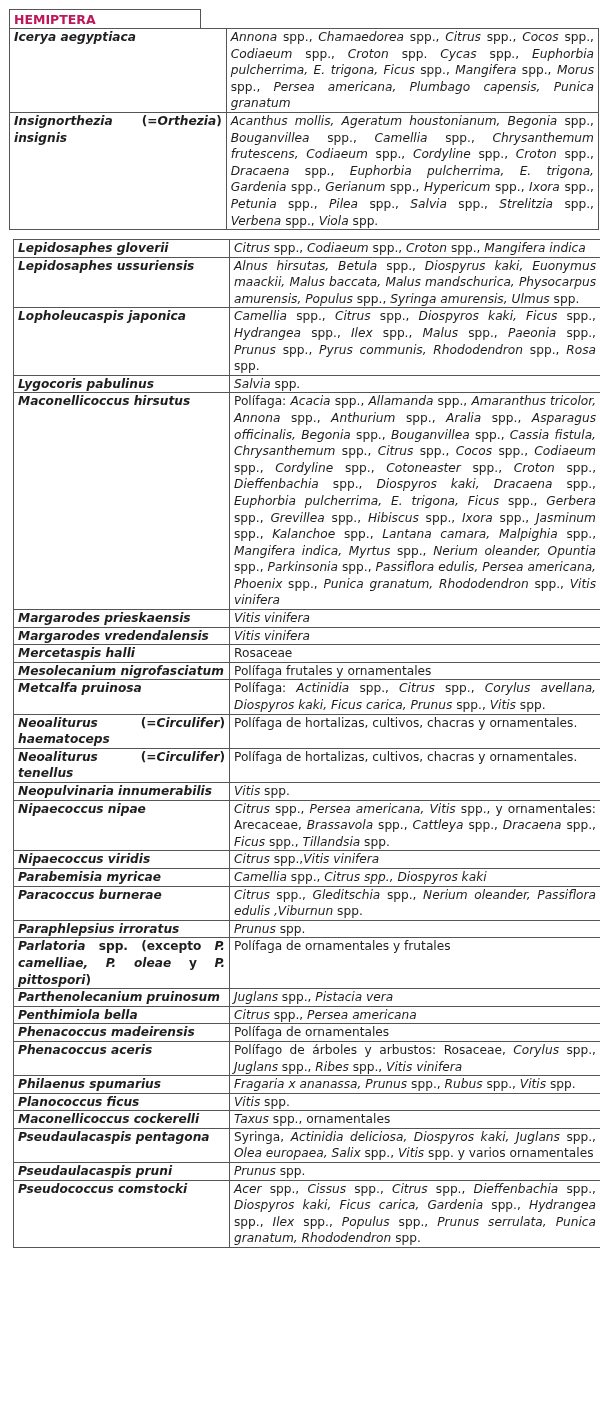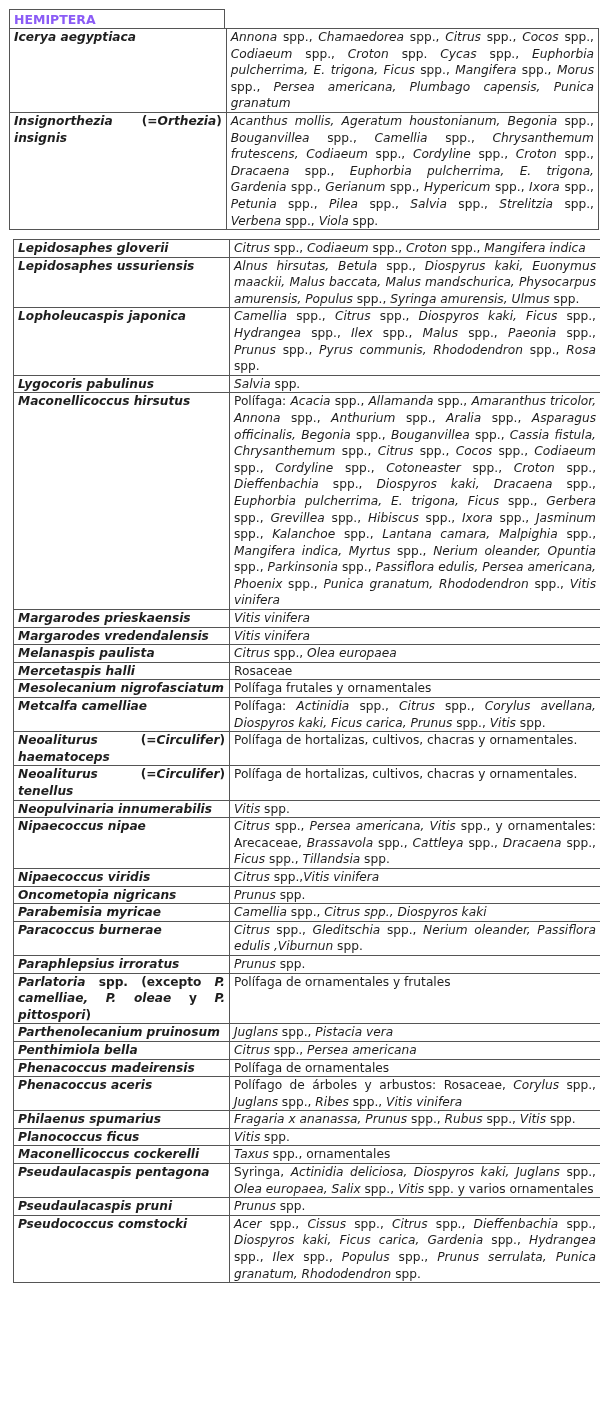--- a/index.html
+++ b/index.html
@@ -1,21 +1,21 @@
 <!DOCTYPE html>
 <html><head>
 <meta charset="utf-8">
 <style>
   html, body { margin: 0; padding: 0; background: #ffffff; }
   body { width: 600px; height: 1401px; position: relative; overflow: hidden;
          font-family: "DejaVu Sans", sans-serif; color: #1e1e1e; }
   .page { position: absolute; left: 0; top: 0; width: 600px; height: 1401px; }
-  .hdr { position: absolute; left: 9px; top: 9px; width: 216px; height: 19px;
+  .hdr { position: absolute; left: 9px; top: 9px; width: 192px; height: 19px;
          border: 1.5px solid #555; border-bottom: none; box-sizing: border-box;
-         font-weight: bold; font-size: 12.5px; line-height: 19px; padding-left: 4px; color: #8b5cf6; }
+         font-weight: bold; font-size: 12.5px; line-height: 19px; padding-left: 4px; color: #be185d; }
   table.t { position: absolute; border-collapse: collapse; table-layout: fixed; }
   table.t td { border: 1.5px solid #555; vertical-align: top; font-size: 12.2px; line-height: 16.6px;
                padding: 0 4px 0 4px; text-align: justify; text-align-last: left; }
   table.t td.c1 { width: 207px; font-weight: bold; }
   table.t td.c2 { width: 362px; margin-top: 14px; }
   .i { font-style: italic; }
   .row { }
 </style>
 </head>
 <body>
@@ -60,33 +60,29 @@
   </tr>
         <tr class="row">
     <td class="c1"><span class="i">Margarodes prieskaensis</span></td>
     <td class="c2"><span class="i">Vitis vinifera</span></td>
   </tr>
         <tr class="row">
     <td class="c1"><span class="i">Margarodes vredendalensis</span></td>
     <td class="c2"><span class="i">Vitis vinifera</span></td>
   </tr>
         <tr class="row">
-    <td class="c1"><span class="i">Melanaspis paulista</span></td>
-    <td class="c2"><span class="i">Citrus</span><span> spp., </span><span class="i">Olea europaea</span></td>
-  </tr>
-        <tr class="row">
     <td class="c1"><span class="i">Mercetaspis halli</span></td>
     <td class="c2"><span>Rosaceae</span></td>
   </tr>
         <tr class="row">
     <td class="c1"><span class="i">Mesolecanium nigrofasciatum</span></td>
     <td class="c2"><span>Polífaga frutales y ornamentales</span></td>
   </tr>
         <tr class="row">
-    <td class="c1"><span class="i">Metcalfa camelliae</span></td>
+    <td class="c1"><span class="i">Metcalfa pruinosa</span></td>
     <td class="c2"><span>Polífaga: </span><span class="i">Actinidia</span><span> spp., </span><span class="i">Citrus</span><span> spp., </span><span class="i">Corylus avellana, Diospyros kaki, Ficus carica, Prunus</span><span> spp., </span><span class="i">Vitis</span><span> spp.</span></td>
   </tr>
         <tr class="row">
     <td class="c1"><span class="i">Neoaliturus</span><span>      (=</span><span class="i">Circulifer</span><span>) </span><span class="i">haematoceps</span></td>
     <td class="c2"><span>Polífaga de hortalizas, cultivos, chacras y ornamentales.</span></td>
   </tr>
         <tr class="row">
     <td class="c1"><span class="i">Neoaliturus</span><span>      (=</span><span class="i">Circulifer</span><span>) </span><span class="i">tenellus</span></td>
     <td class="c2"><span>Polífaga de hortalizas, cultivos, chacras y ornamentales.</span></td>
   </tr>
@@ -94,24 +90,20 @@
     <td class="c1"><span class="i">Neopulvinaria innumerabilis</span></td>
     <td class="c2"><span class="i">Vitis</span><span> spp.</span></td>
   </tr>
         <tr class="row">
     <td class="c1"><span class="i">Nipaecoccus nipae</span></td>
     <td class="c2"><span class="i">Citrus</span><span> spp., </span><span class="i">Persea americana, Vitis</span><span> spp., y ornamentales: Arecaceae, </span><span class="i">Brassavola</span><span> spp., </span><span class="i">Cattleya</span><span> spp., </span><span class="i">Dracaena</span><span> spp., </span><span class="i">Ficus</span><span> spp., </span><span class="i">Tillandsia</span><span> spp.</span></td>
   </tr>
         <tr class="row">
     <td class="c1"><span class="i">Nipaecoccus viridis</span></td>
     <td class="c2"><span class="i">Citrus</span><span> spp.,</span><span class="i">Vitis vinifera</span></td>
-  </tr>
-        <tr class="row">
-    <td class="c1"><span class="i">Oncometopia nigricans</span></td>
-    <td class="c2"><span class="i">Prunus</span><span> spp.</span></td>
   </tr>
         <tr class="row">
     <td class="c1"><span class="i">Parabemisia myricae</span></td>
     <td class="c2"><span class="i">Camellia</span><span> spp., </span><span class="i">Citrus spp., Diospyros kaki</span></td>
   </tr>
         <tr class="row">
     <td class="c1"><span class="i">Paracoccus burnerae</span></td>
     <td class="c2"><span class="i">Citrus</span><span> spp., </span><span class="i">Gleditschia</span><span> spp., </span><span class="i">Nerium oleander, Passiflora edulis ,Viburnun</span><span> spp.</span></td>
   </tr>
         <tr class="row">

